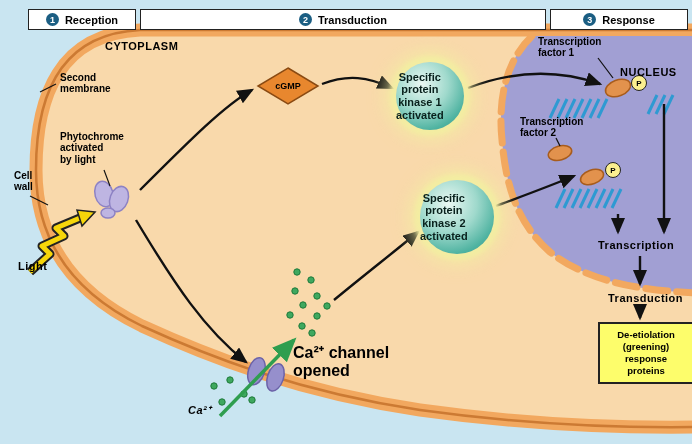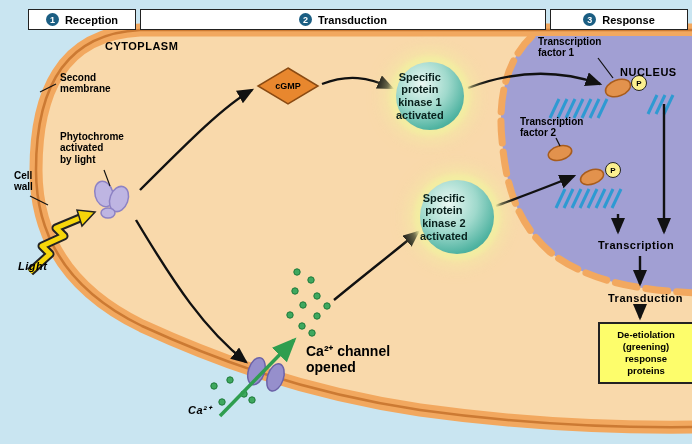--- a/index.html
+++ b/index.html
@@ -192,23 +192,23 @@
   <div class="pbadge" style="left:605px;top:162px;">P</div>
 
   <div class="lbl big" style="left:105px;top:40px;">CYTOPLASM</div>
   <div class="lbl" style="left:60px;top:72px;">Second
 membrane</div>
   <div class="lbl" style="left:60px;top:131px;">Phytochrome
 activated
 by light</div>
   <div class="lbl" style="left:14px;top:170px;">Cell
 wall</div>
-  <div class="lbl big" style="left:18px;top:260px;font-style:italic;">Light</div>
+  <div class="lbl big" style="left:18px;top:260px;">Light</div>
   <div class="lbl center" style="left:288px;top:86px;font-size:9px;">cGMP</div>
-  <div class="lbl" style="left:306px;top:344px;font-size:14px;">Ca²⁺ channel
+  <div class="lbl" style="left:293px;top:344px;font-size:16px;">Ca²⁺ channel
 opened</div>
   <div class="lbl big" style="left:188px;top:404px;font-style:italic;">Ca²⁺</div>
   <div class="lbl big" style="left:620px;top:66px;">NUCLEUS</div>
   <div class="lbl" style="left:538px;top:36px;">Transcription
 factor 1</div>
   <div class="lbl" style="left:520px;top:116px;">Transcription
 factor 2</div>
   <div class="lbl big" style="left:598px;top:239px;">Transcription</div>
   <div class="lbl big" style="left:608px;top:292px;">Transduction</div>
   <div class="respbox">De-etiolation

